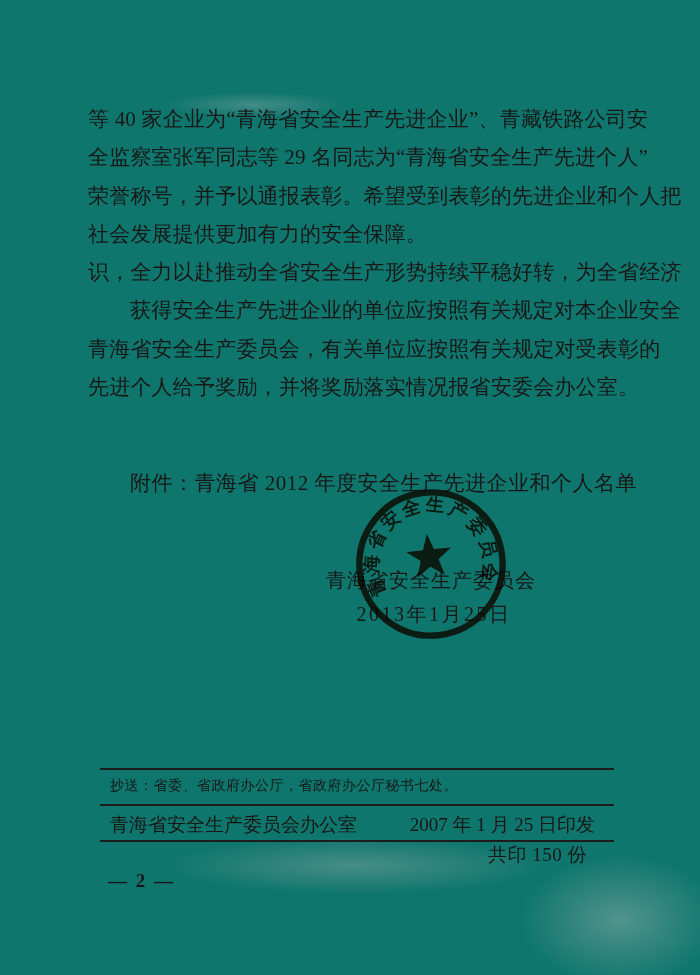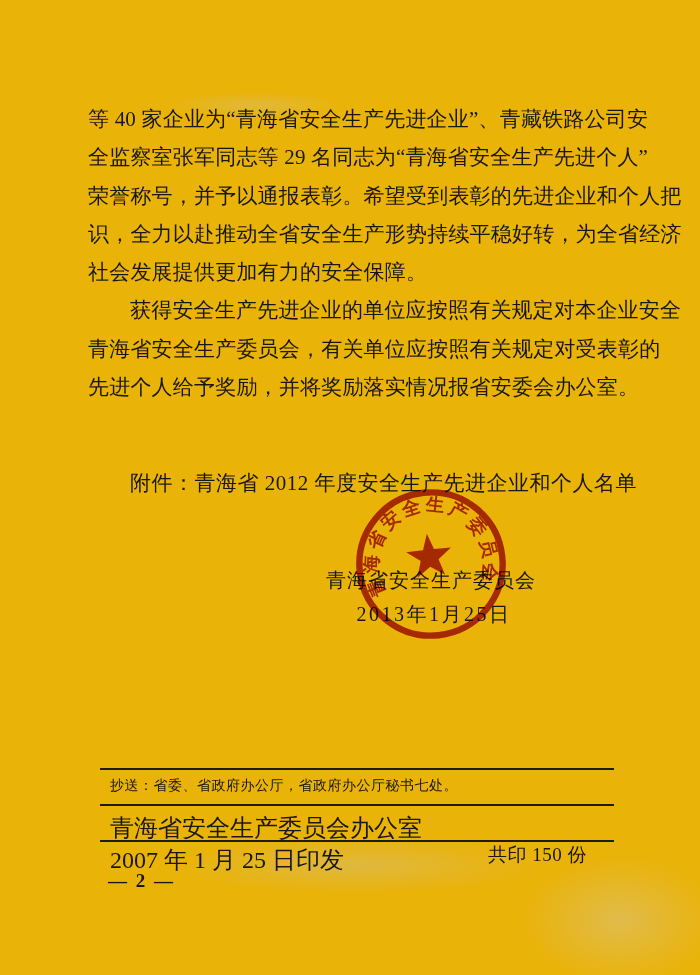--- a/index.html
+++ b/index.html
@@ -3,21 +3,21 @@
 <meta charset="utf-8">
 <style>
   html,body{margin:0;padding:0;}
   body{
     width:700px;height:975px;
     background:#fbfbfa;
     font-family:"Liberation Serif","DejaVu Serif",serif;
     position:relative;overflow:hidden;
     color:#181716;
   }
-  .page{position:absolute;inset:0;background:#eab308;}
+  .page{position:absolute;inset:0;background:#0f766e;}
 
   
   .smudge{position:absolute;pointer-events:none;}
   .smudge-topleft{left:165px;top:92px;width:180px;height:26px;
     background:radial-gradient(ellipse at center,rgba(200,198,195,.28),rgba(200,198,195,0) 70%);}
   .smudge-bottomcenter{left:170px;top:838px;width:370px;height:55px;
     background:radial-gradient(ellipse at center,rgba(198,196,192,.30),rgba(198,196,192,0) 72%);}
   .smudge-bottomright{left:520px;top:855px;width:200px;height:130px;
     background:radial-gradient(ellipse at center,rgba(205,203,200,.35),rgba(205,203,200,0) 70%);}
 
@@ -57,21 +57,21 @@
   .rule-1{top:768px;height:2.4px;}
   .rule-2{top:804px;height:2px;}
   .rule-3{top:840px;height:2.4px;}
   .cc-line{
     position:absolute;left:110px;top:777px;
     font-size:14px;letter-spacing:.5px;white-space:nowrap;
   }
   .office-row{
     position:absolute;left:110px;top:812px;width:485px;
     display:flex;justify-content:space-between;align-items:baseline;
-    font-size:24px;white-space:nowrap;flex-direction:column;
+    font-size:19px;white-space:nowrap;
   }
   .copies-line{
     position:absolute;right:113px;top:842px;
     font-size:19px;letter-spacing:.5px;white-space:nowrap;text-align:center;
   }
   .page-number{
     position:absolute;left:108px;top:870px;
     font-size:19px;font-weight:bold;letter-spacing:2px;white-space:nowrap;
   }
 </style>
@@ -81,22 +81,22 @@
 <div class="page">
 
   <div class="smudge smudge-topleft"></div>
   <div class="smudge smudge-bottomcenter"></div>
   <div class="smudge smudge-bottomright"></div>
 
   <div class="body-text">
     <div class="doc-line">等 40 家企业为“青海省安全生产先进企业”、青藏铁路公司安</div>
     <div class="doc-line">全监察室张军同志等 29 名同志为“青海省安全生产先进个人”</div>
     <div class="doc-line">荣誉称号，并予以通报表彰。希望受到表彰的先进企业和个人把</div>
+    <div class="doc-line">社会发展提供更加有力的安全保障。</div>
     <div class="doc-line">识，全力以赴推动全省安全生产形势持续平稳好转，为全省经济</div>
-    <div class="doc-line">社会发展提供更加有力的安全保障。</div>
     <div class="doc-line indent">获得安全生产先进企业的单位应按照有关规定对本企业安全</div>
     <div class="doc-line">青海省安全生产委员会，有关单位应按照有关规定对受表彰的</div>
     <div class="doc-line">先进个人给予奖励，并将奖励落实情况报省安委会办公室。</div>
   </div>
 
   <div class="attachment">附件：青海省 2012 年度安全生产先进企业和个人名单</div>
 
   <div class="signature-org">青海省安全生产委员会</div>
   <div class="signature-date">2013年1月25日</div>
 

